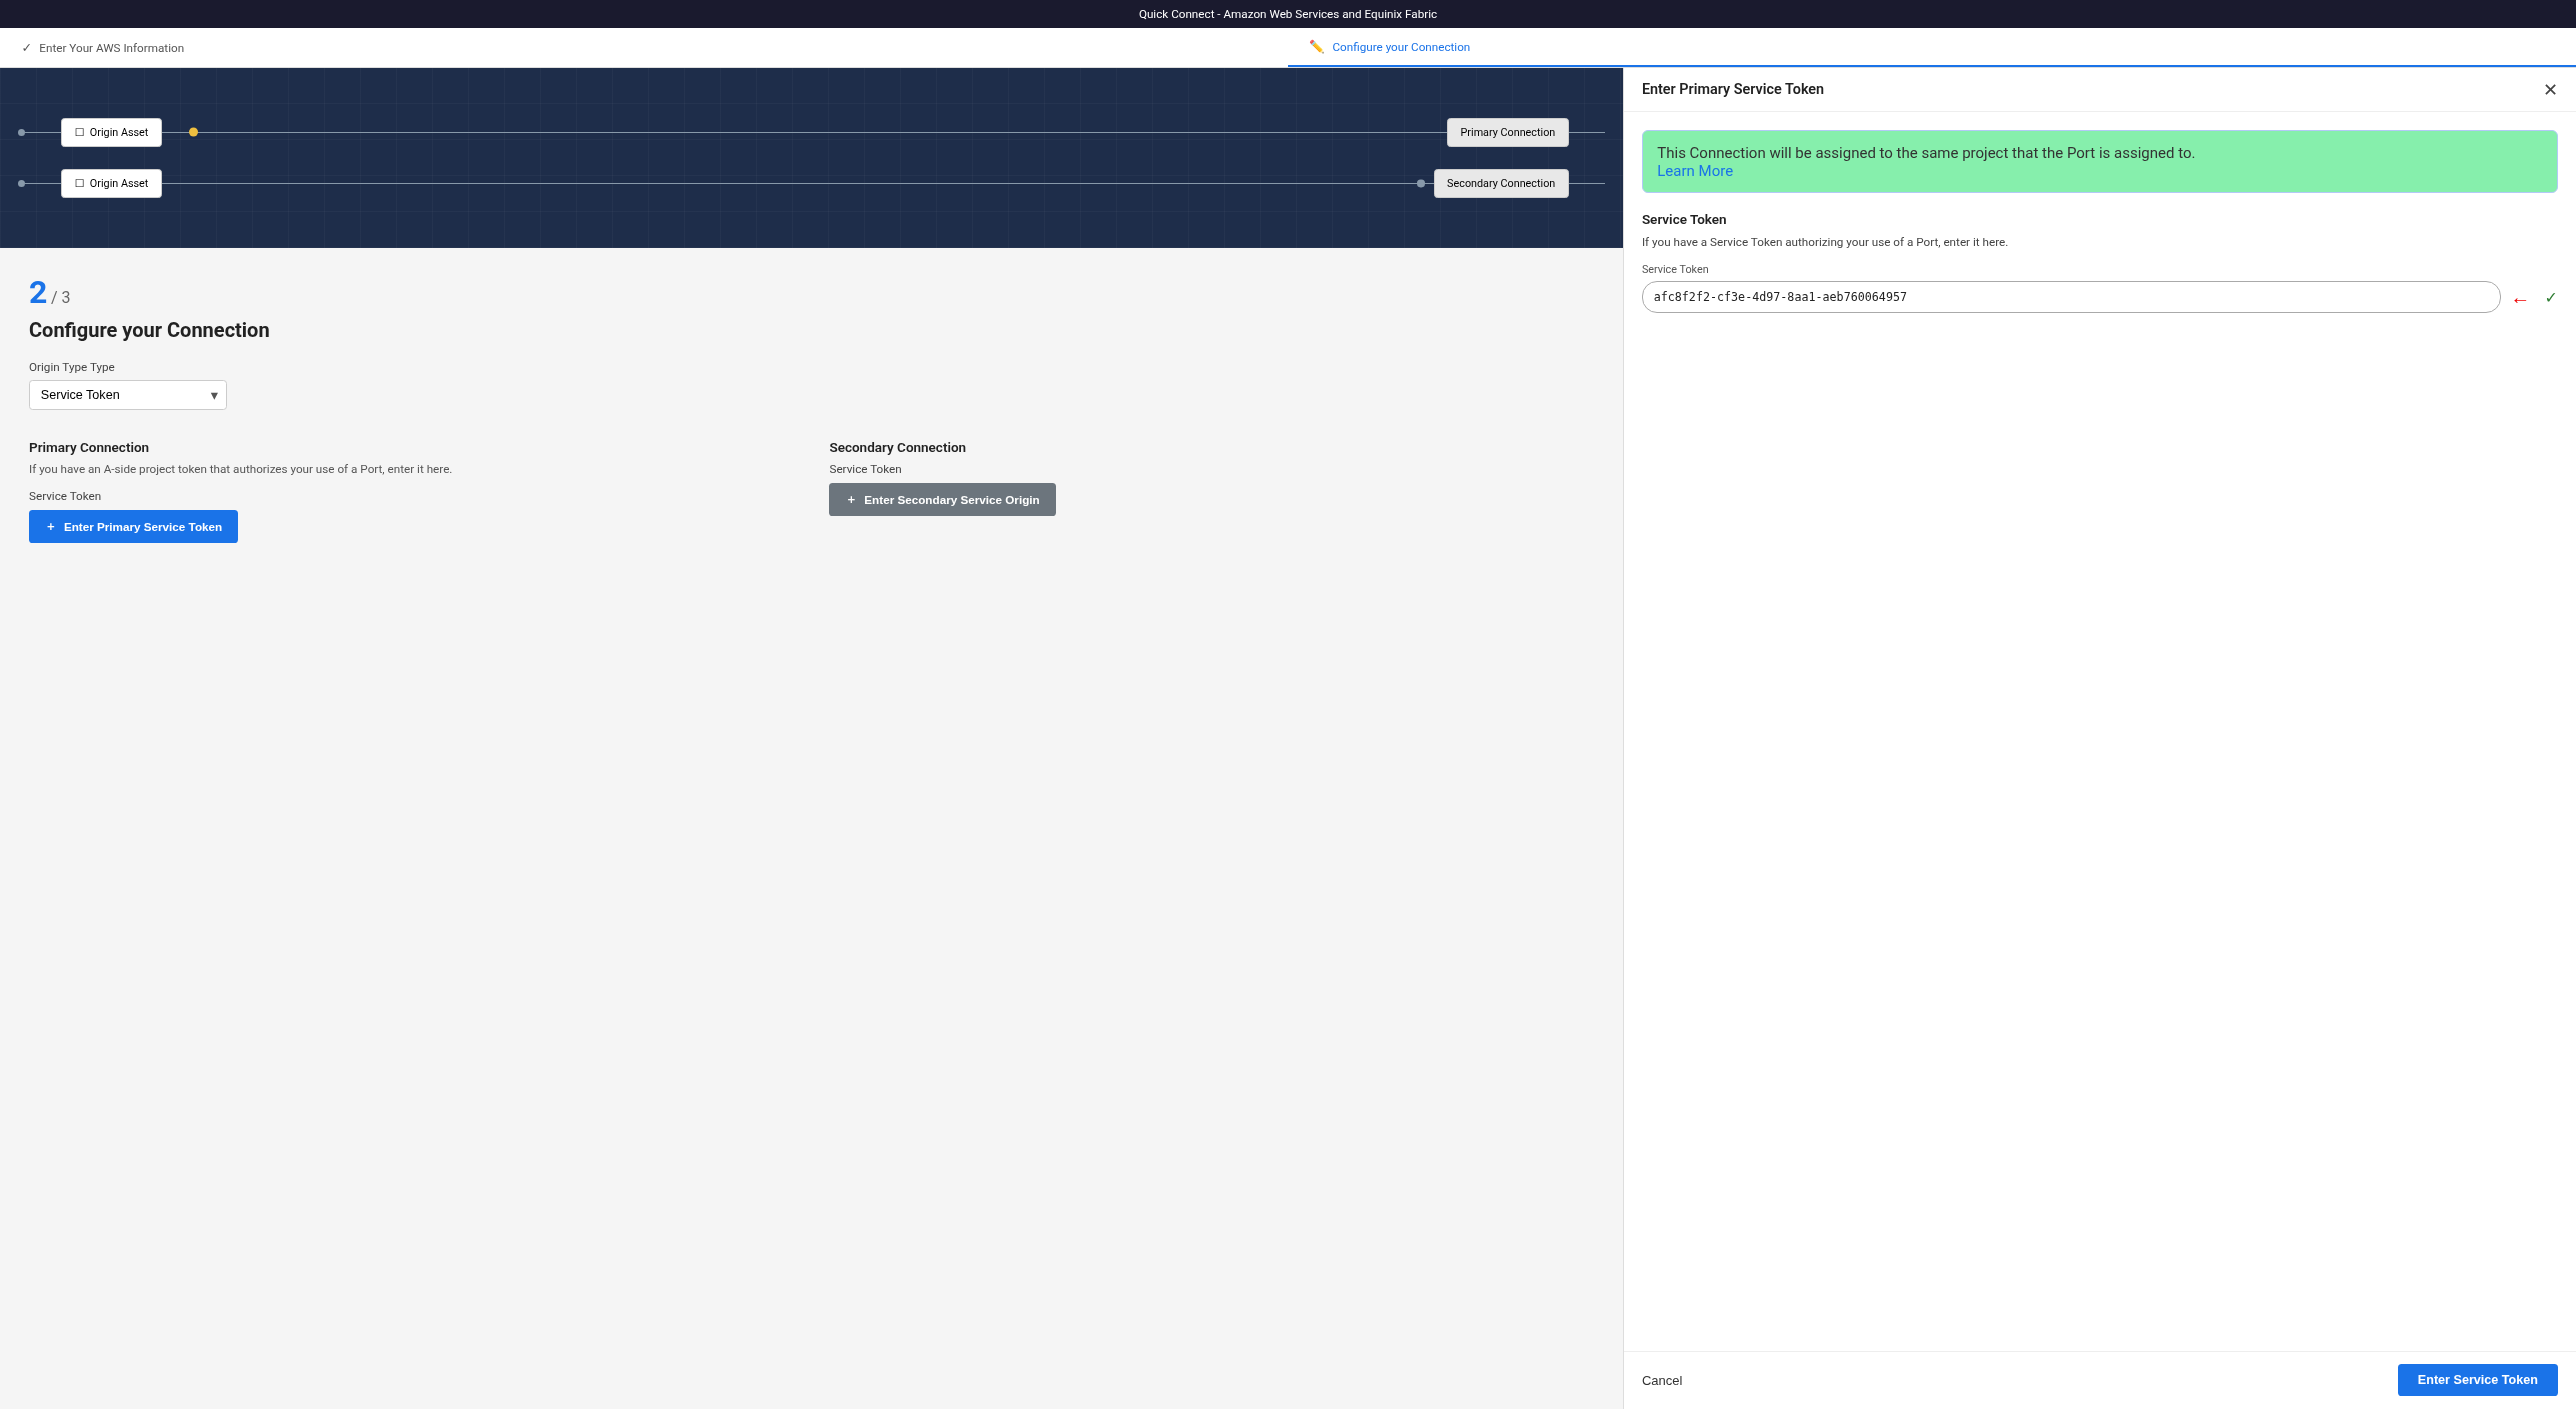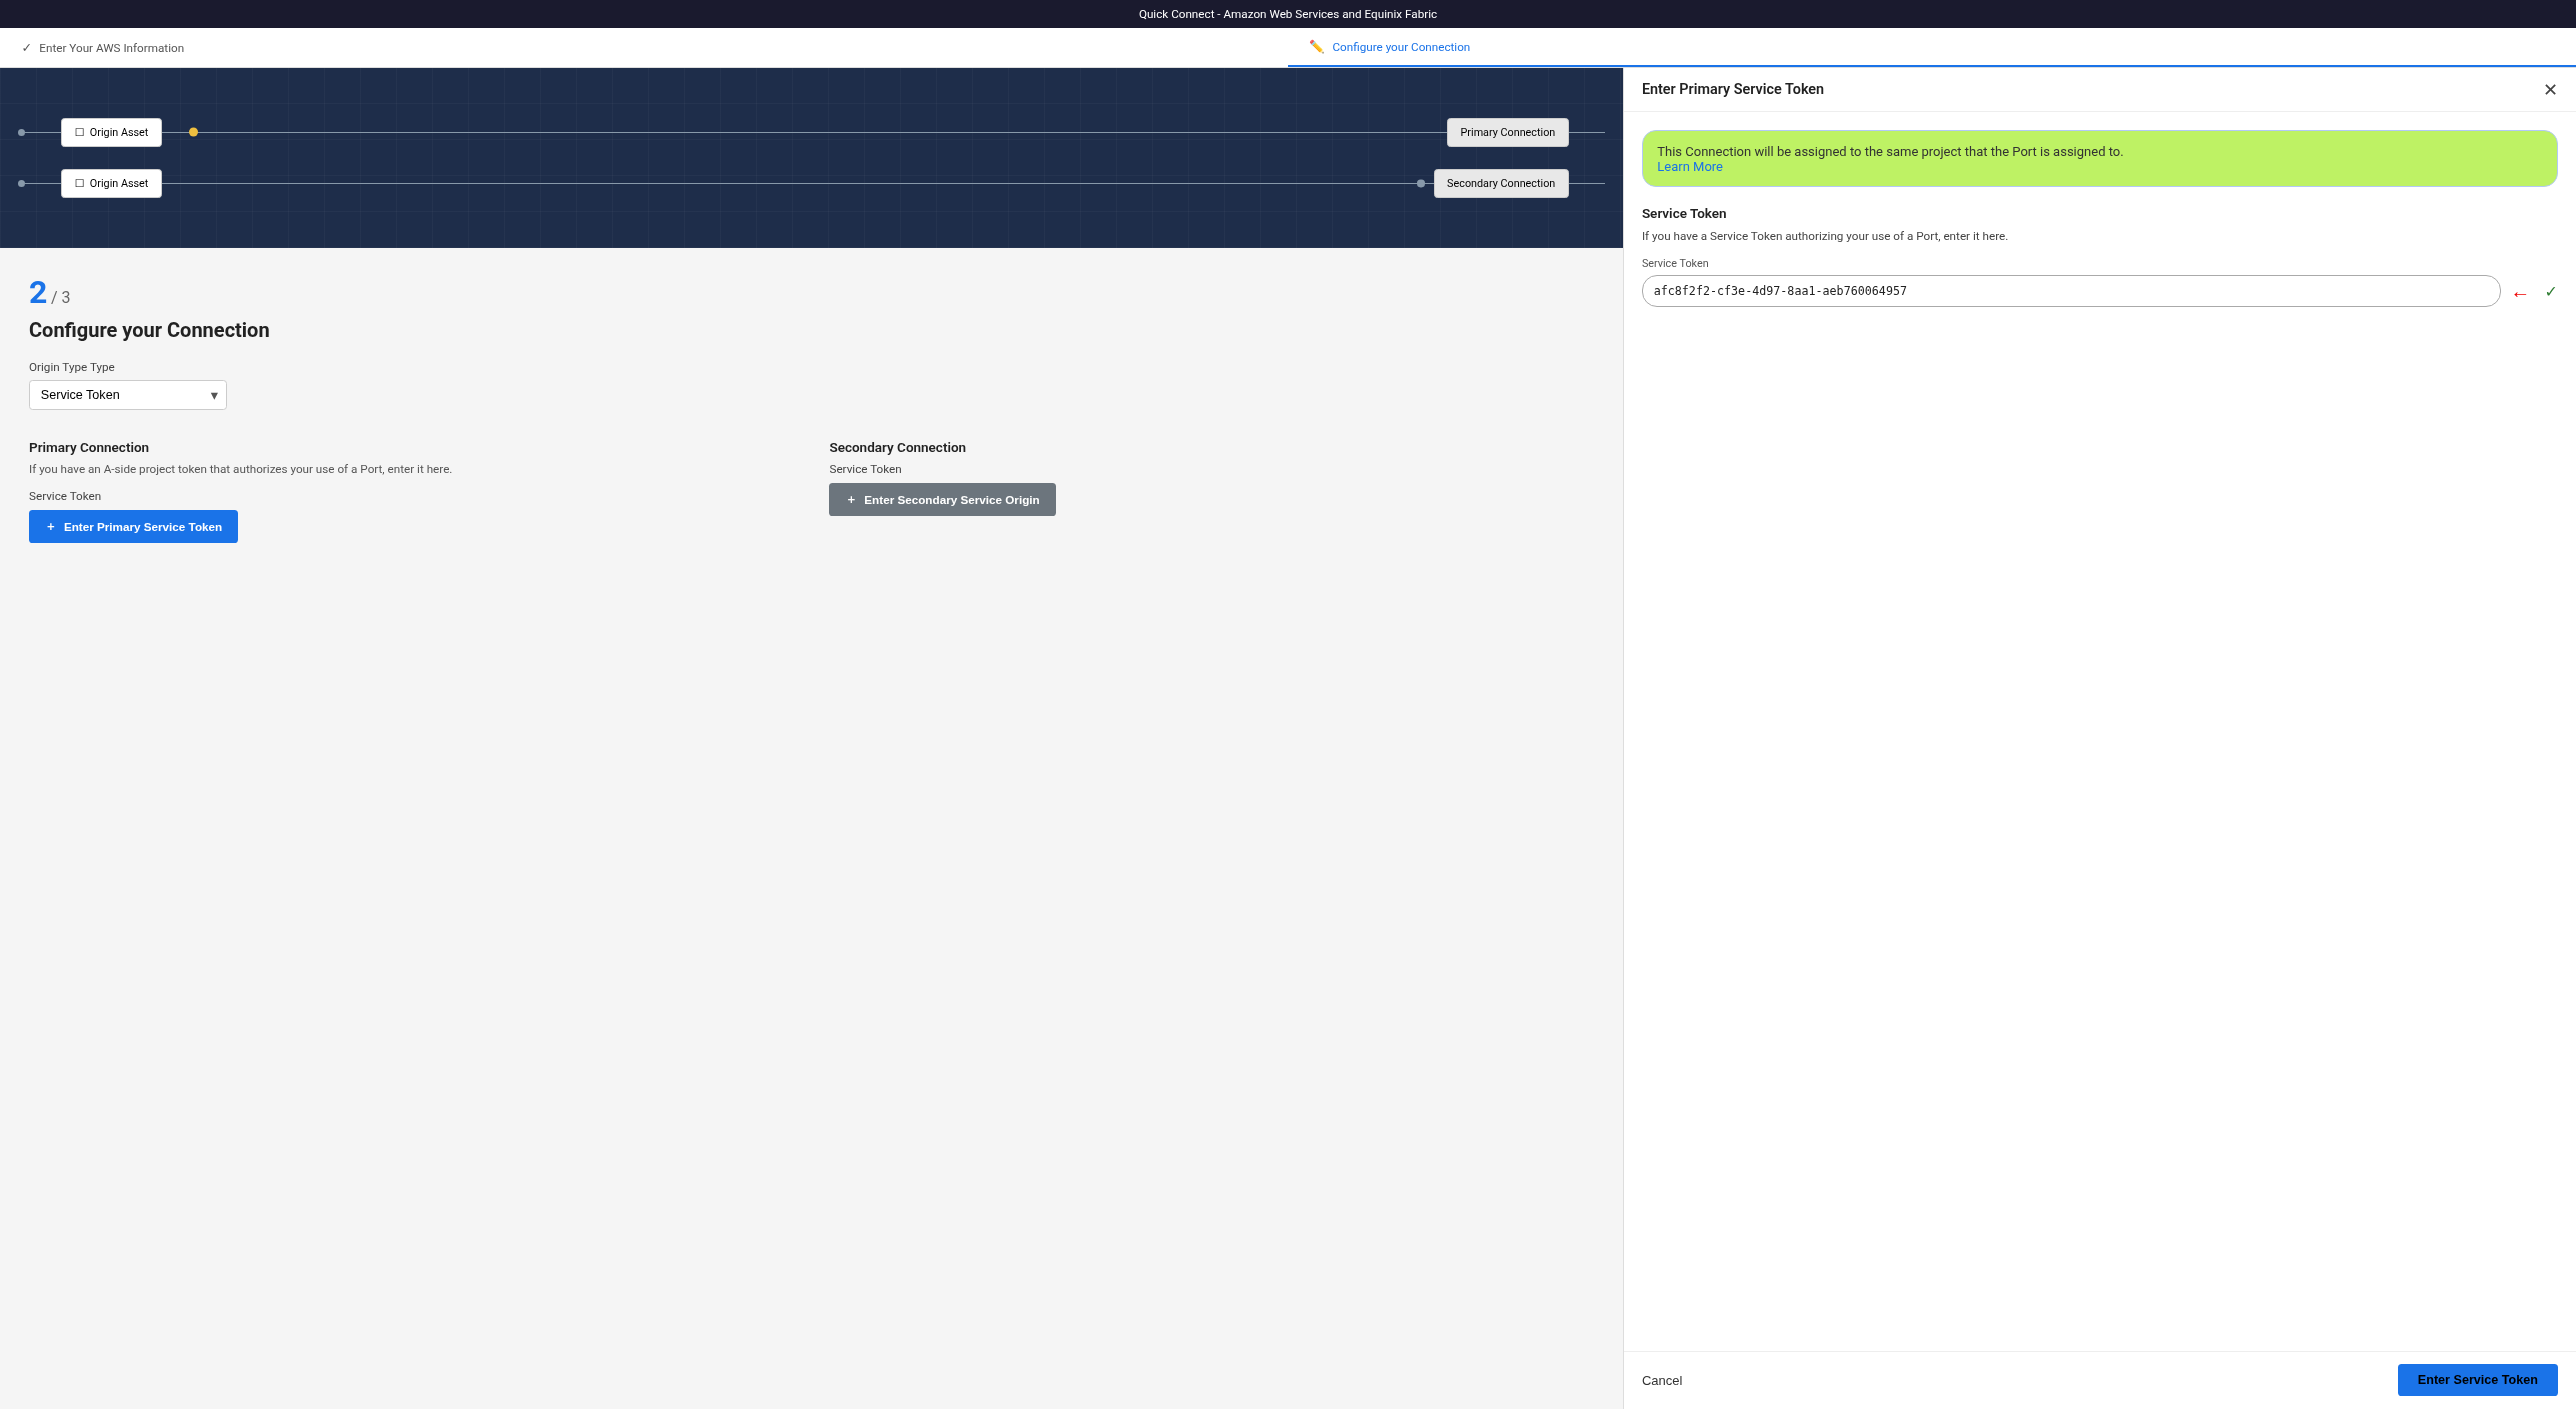--- a/index.html
+++ b/index.html
@@ -280,25 +280,25 @@
       cursor: pointer;
       color: #444;
       line-height: 1;
     }
     .modal-body {
       flex: 1;
       padding: 18px;
       overflow-y: auto;
     }
     .info-box {
-      background: #bef264;
+      background: #86efac;
       border: 0.9px solid #b3c9f7;
-      border-radius: 14px;
+      border-radius: 6px;
       padding: 12.6px 14.4px;
-      font-size: 13px;
+      font-size: 15px;
       color: #333;
       margin-bottom: 18px;
     }
     .info-box a {
       color: #1a73e8;
       text-decoration: none;
     }
     .section-heading {
       font-size: 13.5px;
       font-weight: 600;
@@ -348,21 +348,21 @@
     }
     .btn-cancel {
       background: none;
       border: none;
       font-size: 13px;
       cursor: pointer;
       color: #333;
     }
     .btn-enter-service-token {
       background: #1a73e8;
-      color: #000000;
+      color: #ffffff;
       border: none;
       border-radius: 3.6px;
       padding: 9px 20px;
       font-size: 12.6px;
       font-weight: 600;
       cursor: pointer;
     }
   </style>
 </head>
 <body>

